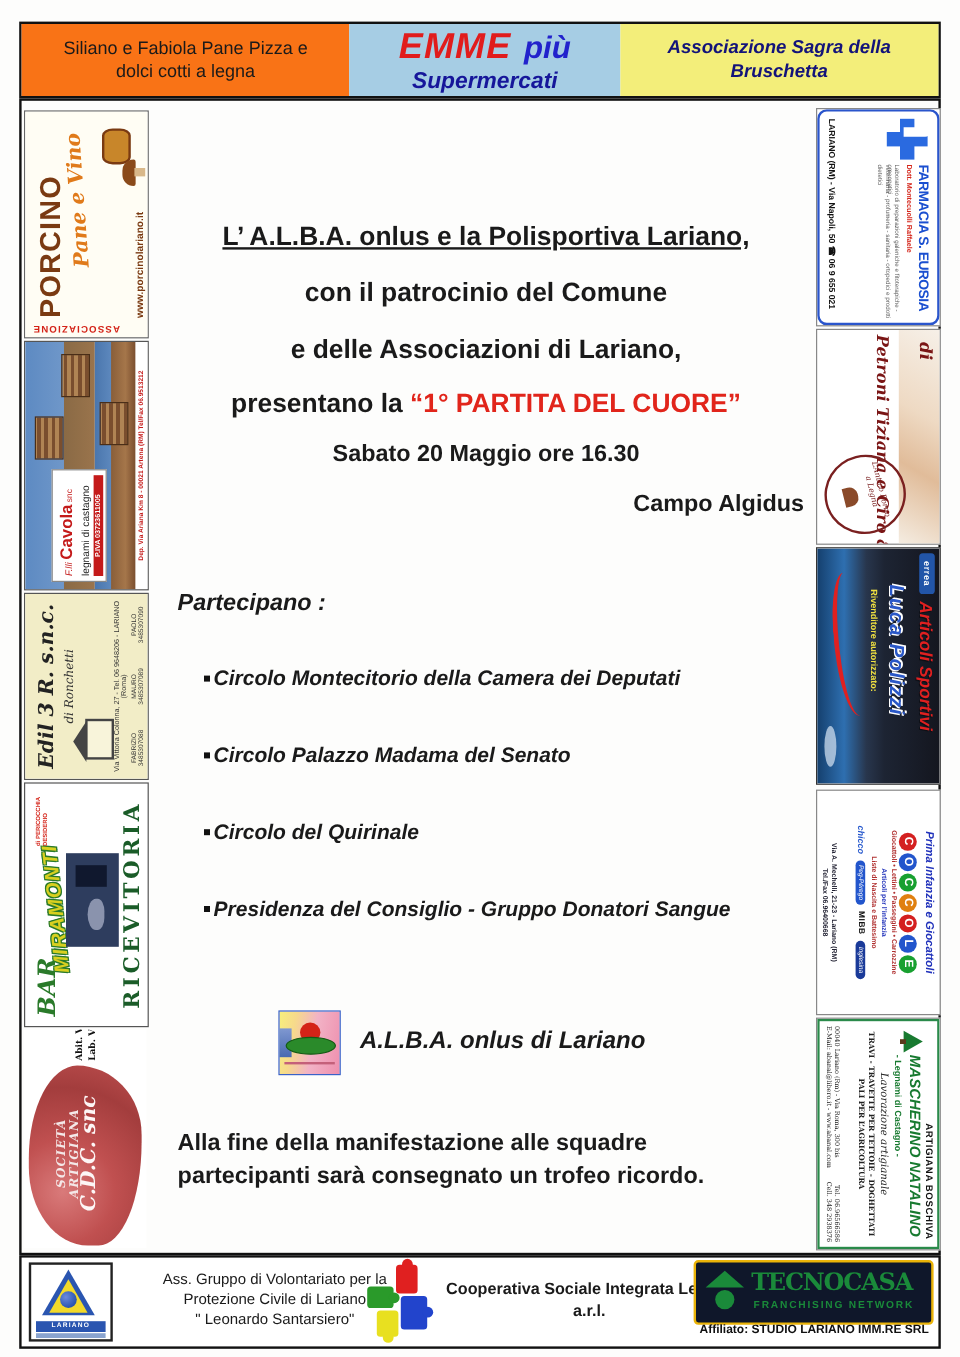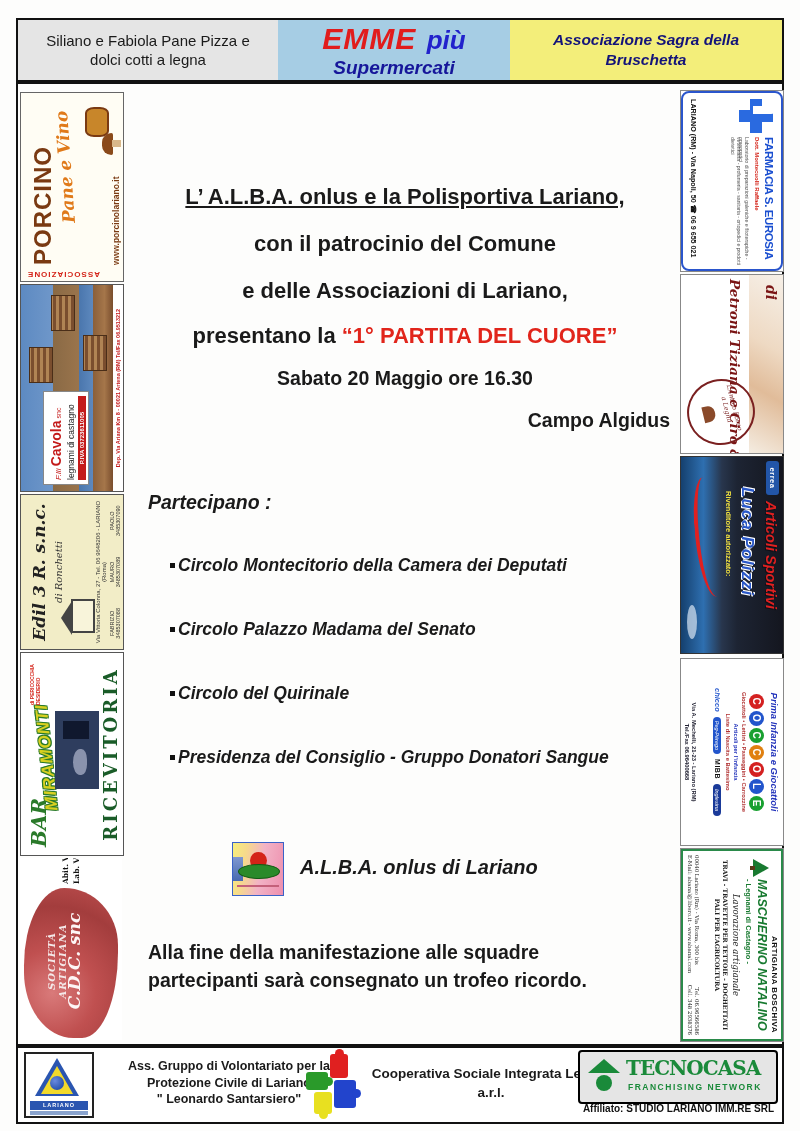--- a/index.html
+++ b/index.html
@@ -3,21 +3,21 @@
 <meta charset="utf-8">
 <style>
   html,body{margin:0;padding:0;background:#e8e8e8;}
   .page{position:relative;width:800px;height:1131px;background:#fdfdfc;margin:0 auto;
         font-family:"Liberation Sans",sans-serif;color:#1a1a1a;overflow:hidden;}
 
   
   .hdr{position:absolute;left:16px;top:18px;width:764px;height:60px;border:2px solid #111;
        display:flex;}
   .hp{flex:1;display:flex;flex-direction:column;align-items:center;justify-content:center;text-align:center;}
-  .hp1{background:#e5e5e5;font-size:15px;line-height:19px;padding:0 14px;}
+  .hp1{background:#f97316;font-size:15px;line-height:19px;padding:0 24px;}
   .hp2{background:#a6cde4;}
   .emme{color:#e11c1c;font-weight:bold;font-style:italic;font-size:30px;letter-spacing:1px;}
   .piu{color:#2222cc;font-weight:bold;font-style:italic;font-size:26px;margin-left:6px;}
   .superm{color:#16169a;font-weight:bold;font-style:italic;font-size:19px;margin-top:1px;}
   .hp3{background:#f3ee7a;color:#13137a;font-weight:bold;font-style:italic;font-size:15.5px;line-height:20px;padding:0 20px;}
 
   .body-frame{position:absolute;left:16px;top:82px;width:764px;height:960px;border:2px solid #111;}
   .footer{position:absolute;left:16px;top:1046px;width:764px;height:74px;border:2px solid #111;background:#fff;}
 
   
@@ -209,34 +209,34 @@
   .pc-box{position:absolute;left:6px;top:4px;width:66px;height:62px;border:2px solid #222;background:#fff;}
   .pc-tri-o{position:absolute;left:9px;top:4px;width:0;height:0;border-left:22px solid transparent;
             border-right:22px solid transparent;border-bottom:38px solid #2a55b0;}
   .pc-tri-i{position:absolute;left:15px;top:12px;width:0;height:0;border-left:16px solid transparent;
             border-right:16px solid transparent;border-bottom:28px solid #f2d92a;}
   .pc-swirl{position:absolute;left:24px;top:22px;width:14px;height:14px;border-radius:50%;
             background:radial-gradient(circle at 35% 35%,#6a8ade 0%,#2a55b0 70%);}
   .pc-band{position:absolute;left:4px;bottom:6px;right:4px;height:9px;background:#2a55b0;color:#fff;
            font-size:5.5px;font-weight:bold;text-align:center;line-height:9px;letter-spacing:1px;}
   .pc-band2{position:absolute;left:4px;bottom:1px;right:4px;height:4px;background:#8aa4cf;}
-  .pc-text{position:absolute;left:86px;top:10px;width:250px;text-align:center;font-weight:bold;
+  .pc-text{position:absolute;left:86px;top:10px;width:250px;text-align:center;font-weight:normal;
            font-size:12.5px;line-height:16.5px;}
   .puzzle{position:absolute;left:288px;top:4px;width:56px;height:66px;}
   .pz{position:absolute;border-radius:3px;}
   .pz-g{left:0;top:20px;width:22px;height:18px;background:#2a9a2a;}
   .pz-g:after{content:"";position:absolute;right:-5px;top:5px;width:9px;height:9px;border-radius:50%;background:#2a9a2a;}
   .pz-r{left:24px;top:2px;width:18px;height:24px;background:#e02020;}
   .pz-r:after{content:"";position:absolute;left:5px;top:-5px;width:9px;height:9px;border-radius:50%;background:#e02020;}
   .pz-y{left:8px;top:40px;width:18px;height:22px;background:#e8e020;}
   .pz-y:after{content:"";position:absolute;left:5px;bottom:-5px;width:9px;height:9px;border-radius:50%;background:#e8e020;}
   .pz-b{left:28px;top:28px;width:22px;height:28px;background:#2244cc;}
   .pz-b:after{content:"";position:absolute;right:-5px;top:9px;width:9px;height:9px;border-radius:50%;background:#2244cc;}
   .leonar{position:absolute;left:348px;top:16px;width:250px;text-align:center;font-weight:bold;font-size:13.5px;line-height:19px;}
-  .tc-box{position:absolute;right:4px;top:2px;width:196px;height:50px;border:2px solid #000000;border-radius:4px;background:#e5e5e5;}
+  .tc-box{position:absolute;right:4px;top:2px;width:196px;height:50px;border:2px solid #eab308;border-radius:4px;background:#0f172a;}
   .tc-house{position:absolute;left:6px;top:7px;width:36px;height:34px;}
   .tc-roof{position:absolute;left:2px;top:0;width:0;height:0;border-left:16px solid transparent;
            border-right:16px solid transparent;border-bottom:14px solid #1a8a3a;}
   .tc-ball{position:absolute;left:10px;top:16px;width:16px;height:16px;border-radius:50%;background:#1a8a3a;}
   .tc-name{position:absolute;left:46px;top:4px;color:#1a8a3a;font-family:"DejaVu Serif",serif;
            font-weight:bold;font-size:20px;letter-spacing:-1px;}
   .tc-sub{position:absolute;left:48px;top:30px;color:#1a8a3a;font-weight:bold;font-size:8.5px;letter-spacing:1.5px;}
   .tc-aff{position:absolute;right:8px;top:55px;font-weight:bold;font-size:10px;color:#111;}
 </style>
 </head>

